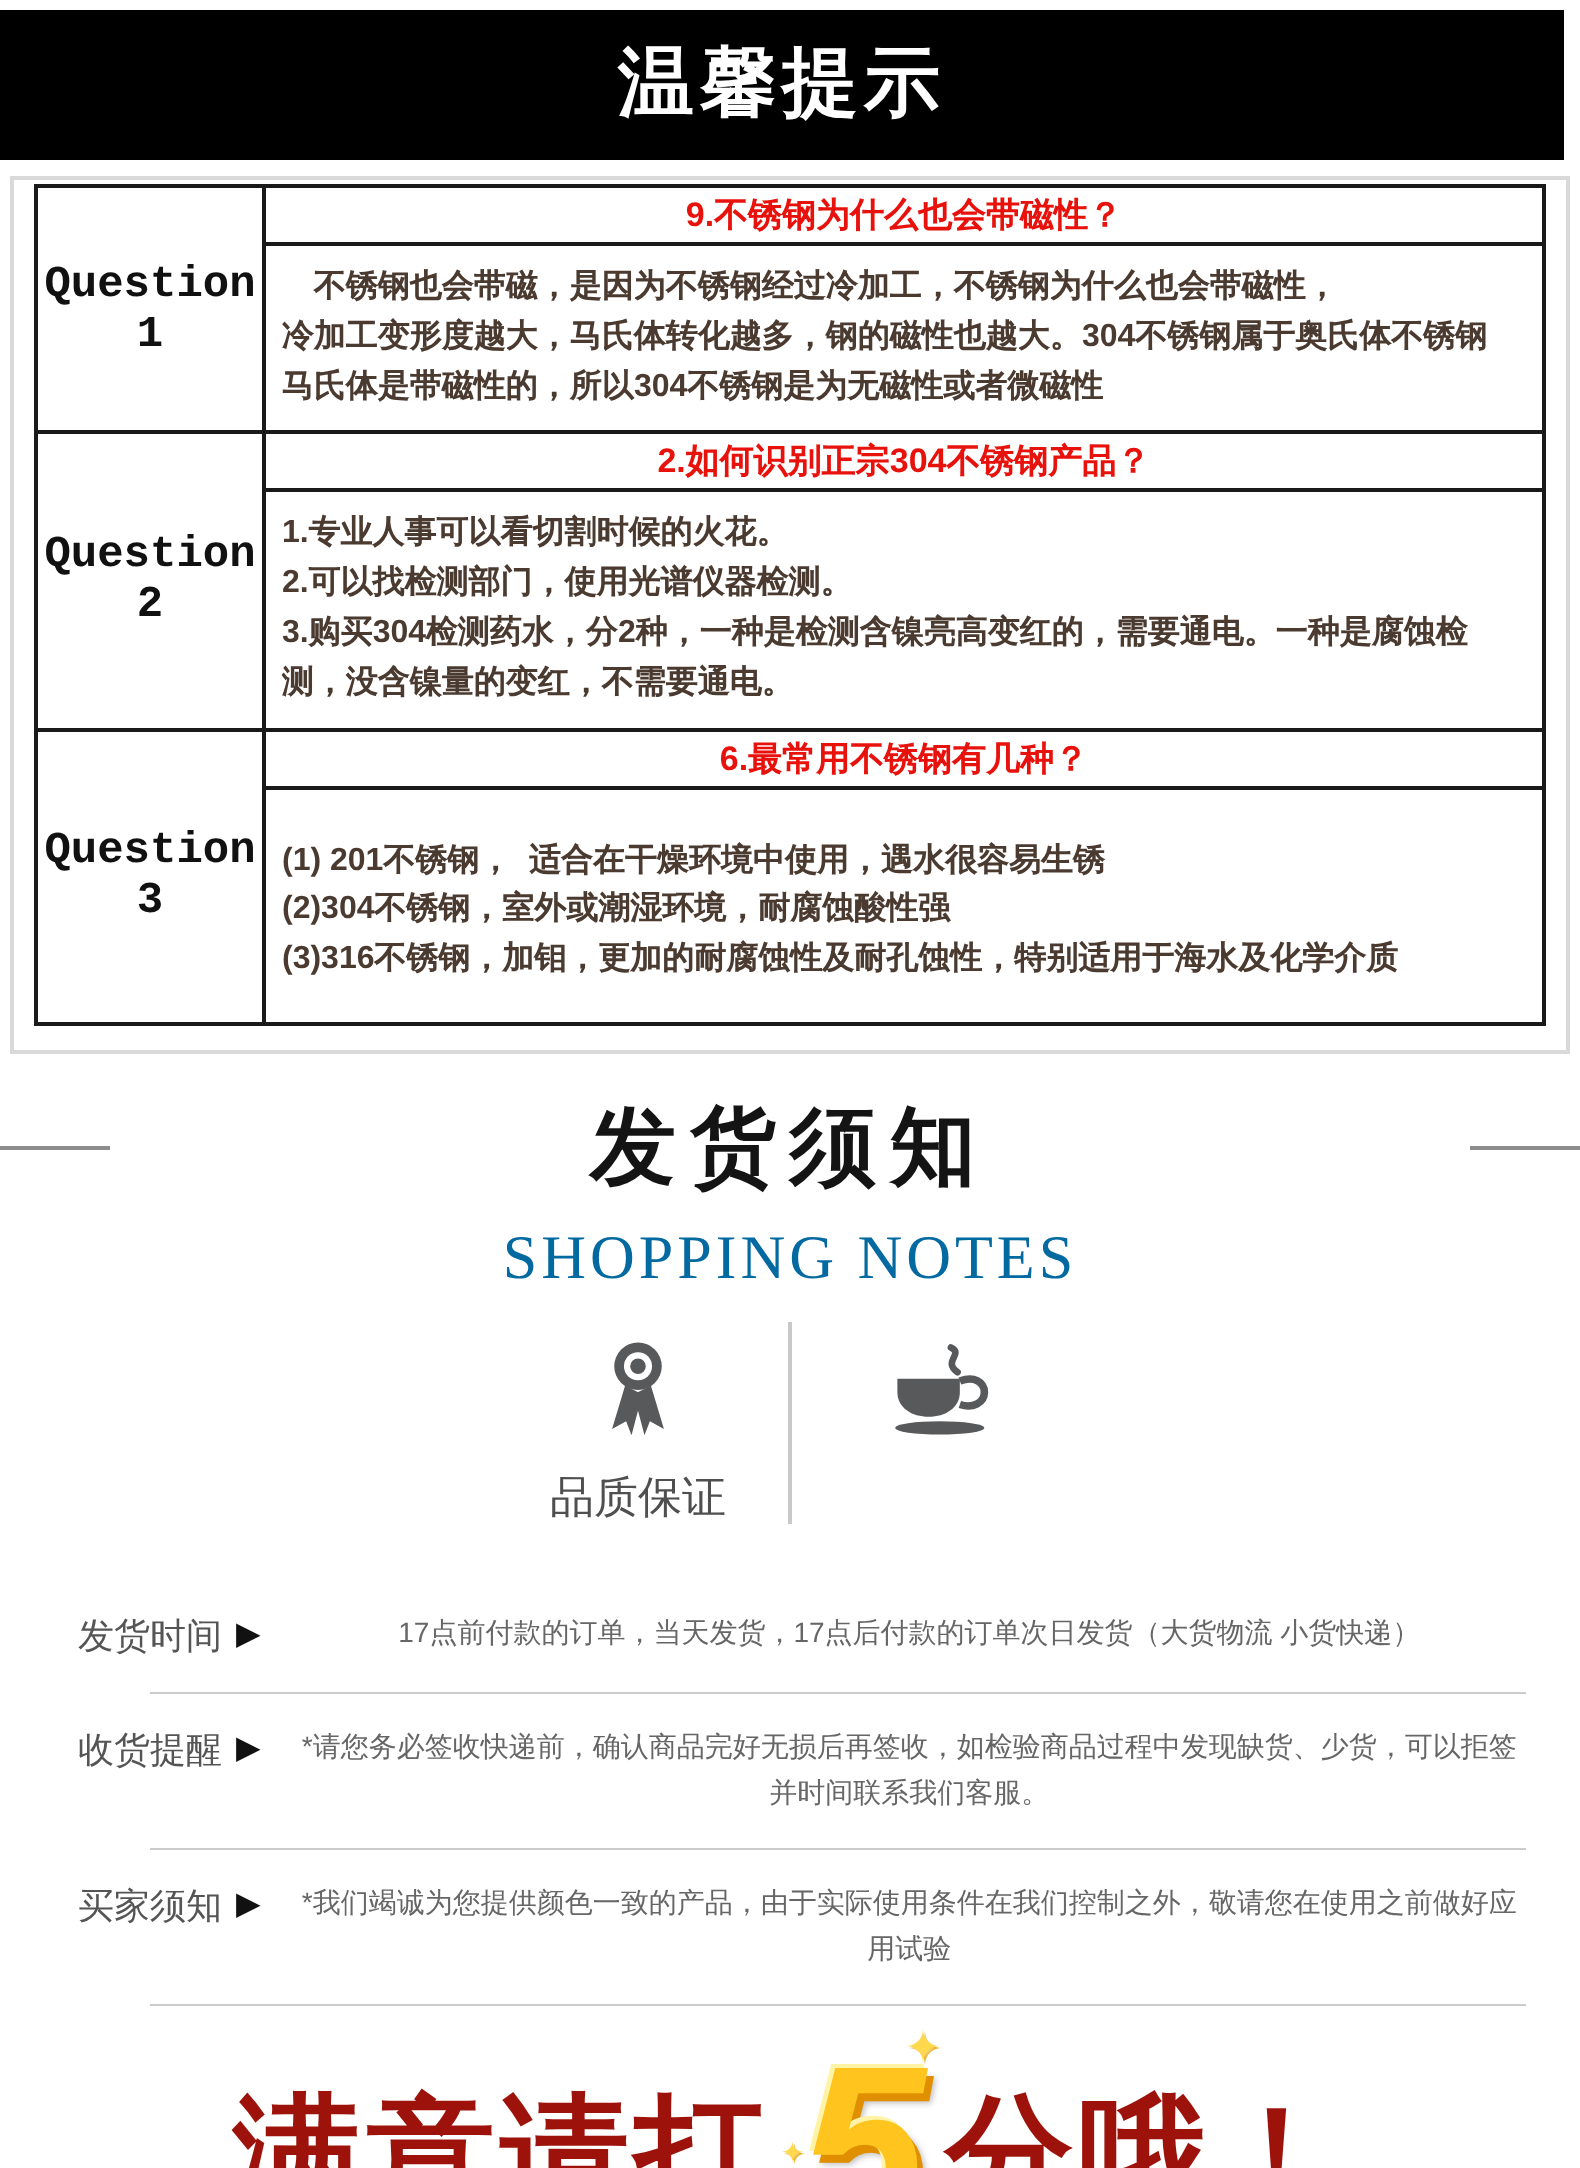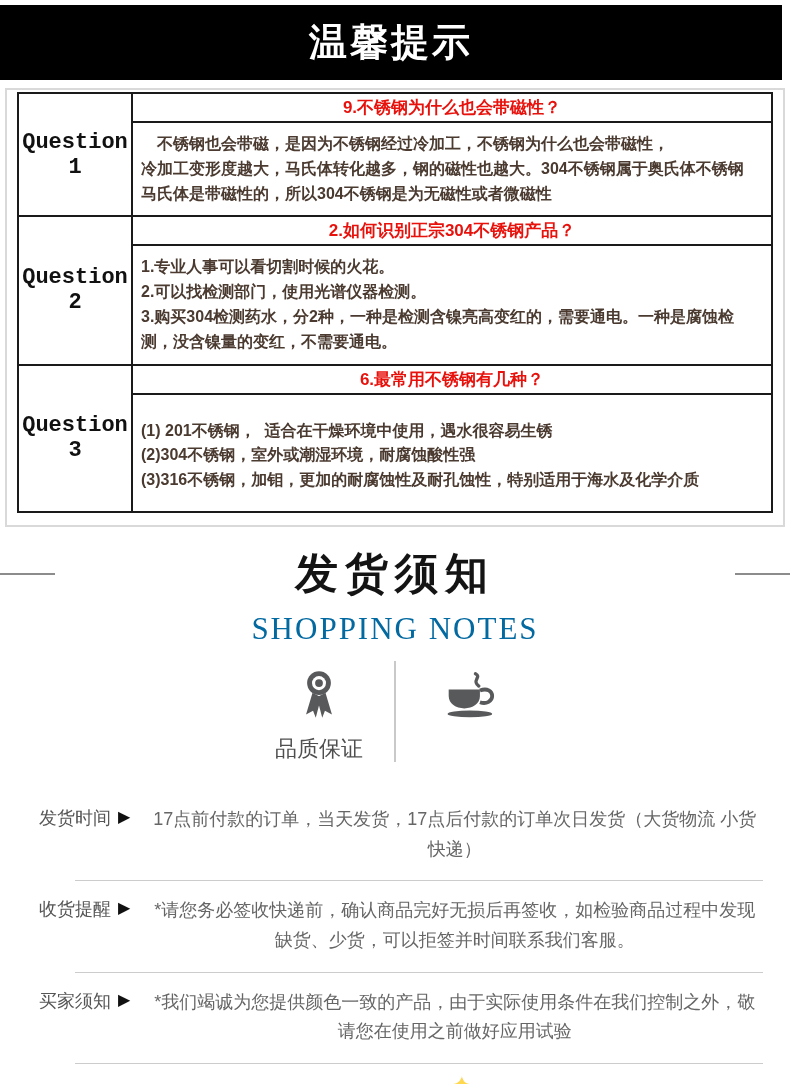--- a/index.html
+++ b/index.html
@@ -48,21 +48,21 @@
   .feature { width:150px; text-align:center; padding-top:6px; }
   .feature .ic { height:60px; display:flex; align-items:center; justify-content:center; }
   .feature-label { margin-top:9px; font-size:22px; color:#4f4f4f; }
   .vdiv { width:1px; background:#c9c9c9; margin:2px 0; }
   
   .info-rows { margin:26px 27px 16px 38px;text-align:center; }
   .info-row { display:flex; align-items:flex-start; position:relative; padding:15px 0 17px 0; }
   .info-row::after { content:""; position:absolute; left:37px; right:0; bottom:0; height:1px; background:#ccc; }
   .info-label { width:74px; flex-shrink:0; font-size:18px; color:#555; padding-top:1px; white-space:nowrap; }
   .arrow-icon { margin:0 16px 0 6px; font-size:16px; color:#111; padding-top:2px; }
-  .info-text { flex:1; font-size:18px; color:#666; line-height:1.65; }
+  .info-text { flex:1; font-size:14px; color:#666; line-height:1.65; }
   
   .rate-title { margin-top:14px; height:116px; display:flex; align-items:center; justify-content:center; }
   .rate-prefix,.rate-suffix { font-size:64px; font-weight:900; color:#9d130b; letter-spacing:3px; }
   .rate-number {
     position:relative; font-size:112px; line-height:1; font-weight:900; font-style:italic;
     color:#ffc41e; margin:0 10px 0 16px; top:-4px;
     text-shadow:-2px -2px 0 #fff3a6, 3px 4px 0 #e08f00, 4px 5px 3px rgba(0,0,0,.25);
   }
   .sparkle { position:absolute; font-style:normal; font-size:22px; color:#ffd84d;
     text-shadow:0 0 3px #fff, 1px 1px 0 #e8a400; }

